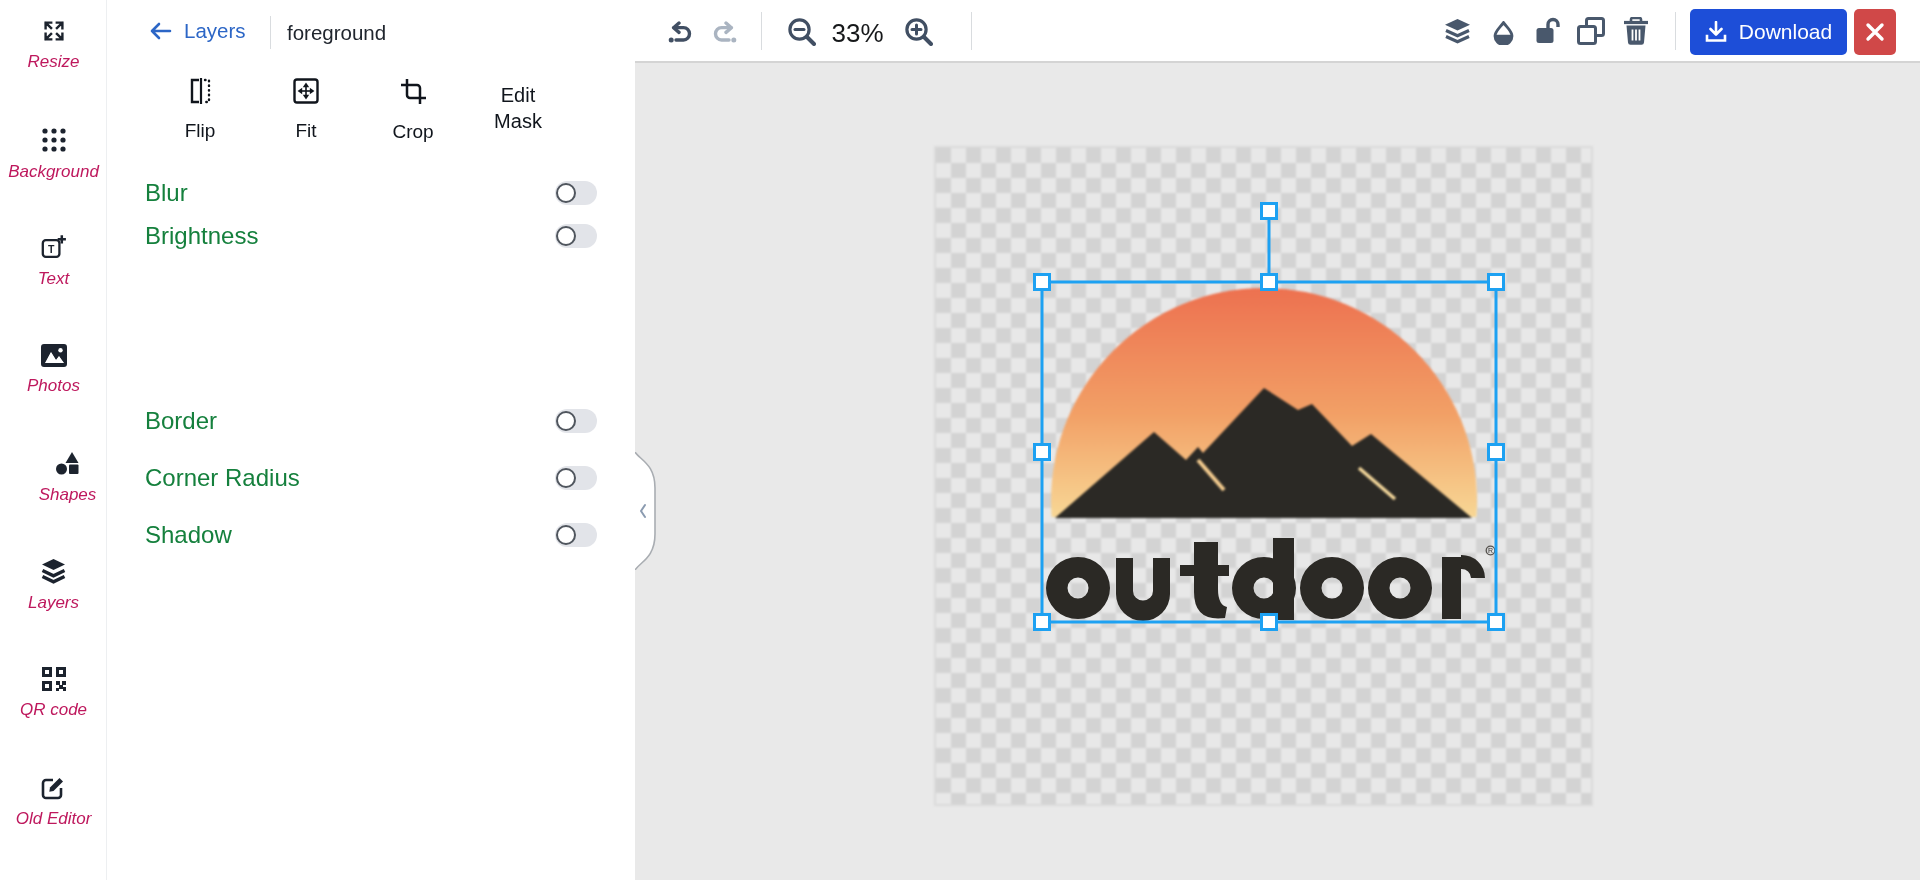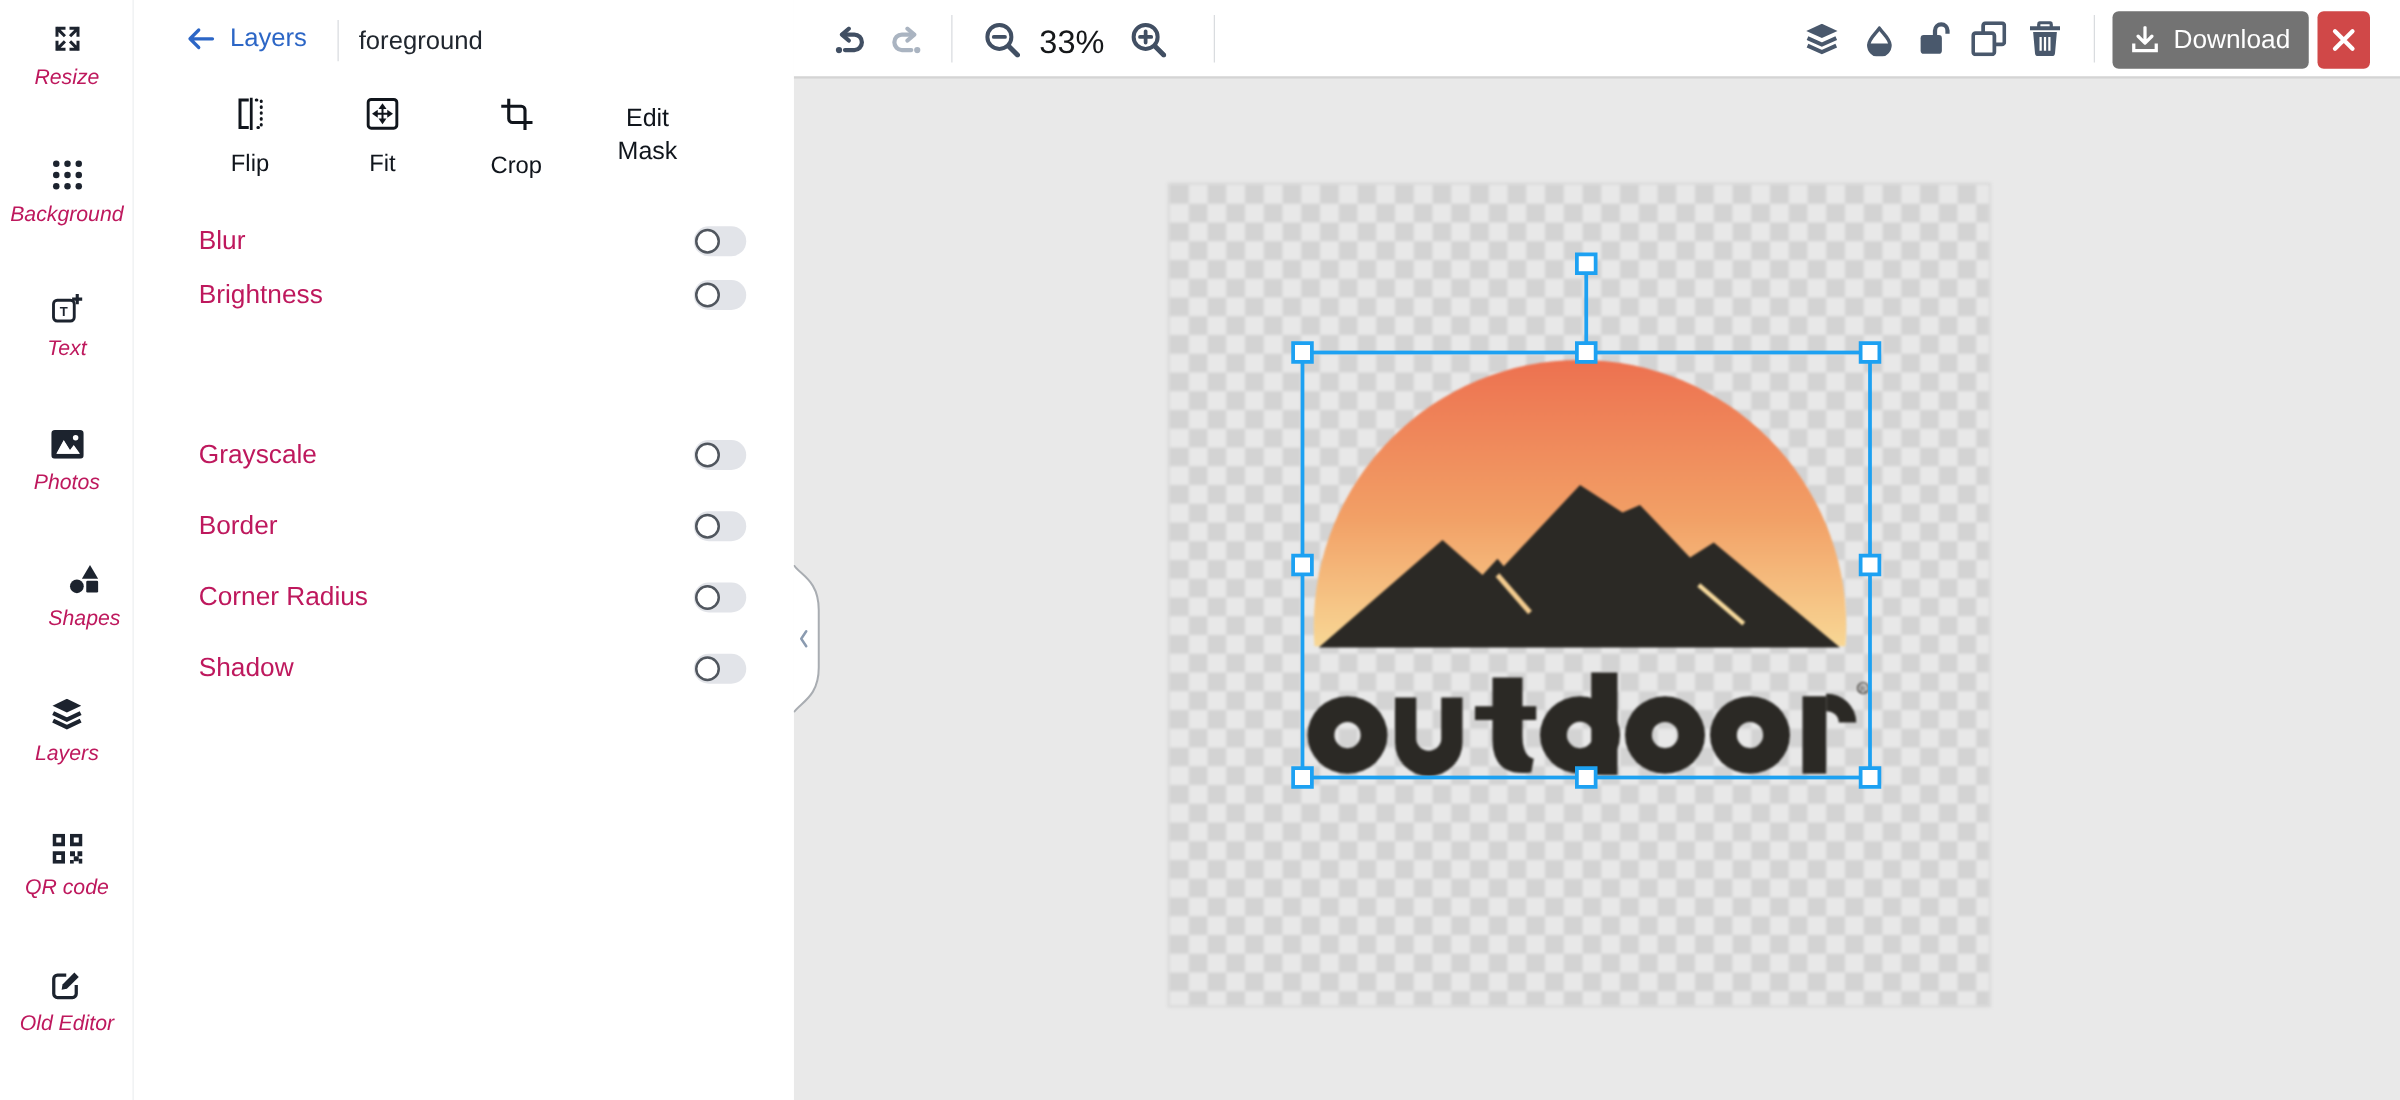--- a/index.html
+++ b/index.html
@@ -15,31 +15,31 @@
 
   
   #panel { position:absolute; left:108px; top:0; width:527px; height:880px; background:#fff; z-index:4; }
   #phead { position:absolute; left:0; top:0; width:527px; height:65px; }
   .layersLink { position:absolute; left:41px; top:19px; color:#2c66c6; font-size:20.5px; display:flex; align-items:center; gap:11px; }
   .vdiv { position:absolute; left:162px; top:16px; width:1px; height:33px; background:#d9dcdf; }
   .fgname { position:absolute; left:179px; top:21px; color:#20262e; font-size:20.5px; }
   .pbtn { position:absolute; text-align:center; color:#10151c; }
   .pbtn .plabel { font-size:19px; margin-top:12px; }
   .togglerow { position:absolute; left:0; width:527px; height:24px; }
-  .toglabel { position:absolute; left:37px; top:50%; transform:translateY(-50%); font-size:21px; color:#be185d;margin-left:14px; }
+  .toglabel { position:absolute; left:37px; top:50%; transform:translateY(-50%); font-size:24px; color:#15803d; }
   .switch { position:absolute; left:447px; top:0; width:42px; height:24px; border-radius:12px; background:#e2e4e9; }
   .knob { position:absolute; left:1px; top:2px; width:20px; height:20px; border-radius:50%; background:#fff; border:2px solid #50565e; }
 
   
   #area { position:absolute; left:635px; top:0; width:1285px; height:880px; background:#e9e9e9; }
   #toolbar { position:absolute; left:0; top:0; width:1285px; height:63px; background:#fff; border-bottom:2px solid #d4d4d4; }
   .ticon { position:absolute; top:0; }
   .tdiv { position:absolute; top:12px; width:1px; height:38px; background:#d9dcdf; }
   #zoomtxt { position:absolute; left:185px; top:18px; width:75px; text-align:center; font-size:26px; color:#16181a; }
-  #dlbtn { position:absolute; left:1055px; top:9px; width:157px; height:46px; background:#737373; border-radius:5px;
+  #dlbtn { position:absolute; left:1055px; top:9px; width:157px; height:46px; background:#1d4ed8; border-radius:5px;
      color:#fff; font-size:21px; display:flex; align-items:center; justify-content:center; gap:12px; }
   #xbtn { position:absolute; left:1219px; top:9px; width:42px; height:46px; background:#d04848; border-radius:5px;
      display:flex; align-items:center; justify-content:center; }
 
   
   #canvas { position:absolute; left:301px; top:148px; width:655px; height:656px;
      background:repeating-conic-gradient(#e8e8e8 0% 25%, #d3d3d3 0% 50%);
      background-size:30px 30px; outline:2px solid #dadada; filter:blur(1.1px); }
   #logosvg { position:absolute; left:301px; top:148px; width:655px; height:656px; }
 
@@ -166,26 +166,20 @@
   <div class="pbtn" style="left:358px; top:82px; width:104px; font-size:20px; line-height:26px; color:#10151c; text-align:center;">Edit<br>Mask</div>
 
   <div class="togglerow" style="top:181px;">
       <div class="toglabel">Blur</div>
       <div class="switch">
         <div class="knob"></div>
       </div>
     </div>
   <div class="togglerow" style="top:224px;">
       <div class="toglabel">Brightness</div>
-      <div class="switch">
-        <div class="knob"></div>
-      </div>
-    </div>
-  <div class="togglerow" style="top:352px;">
-      <div class="toglabel">Grayscale</div>
       <div class="switch">
         <div class="knob"></div>
       </div>
     </div>
   <div class="togglerow" style="top:409px;">
       <div class="toglabel">Border</div>
       <div class="switch">
         <div class="knob"></div>
       </div>
     </div>

